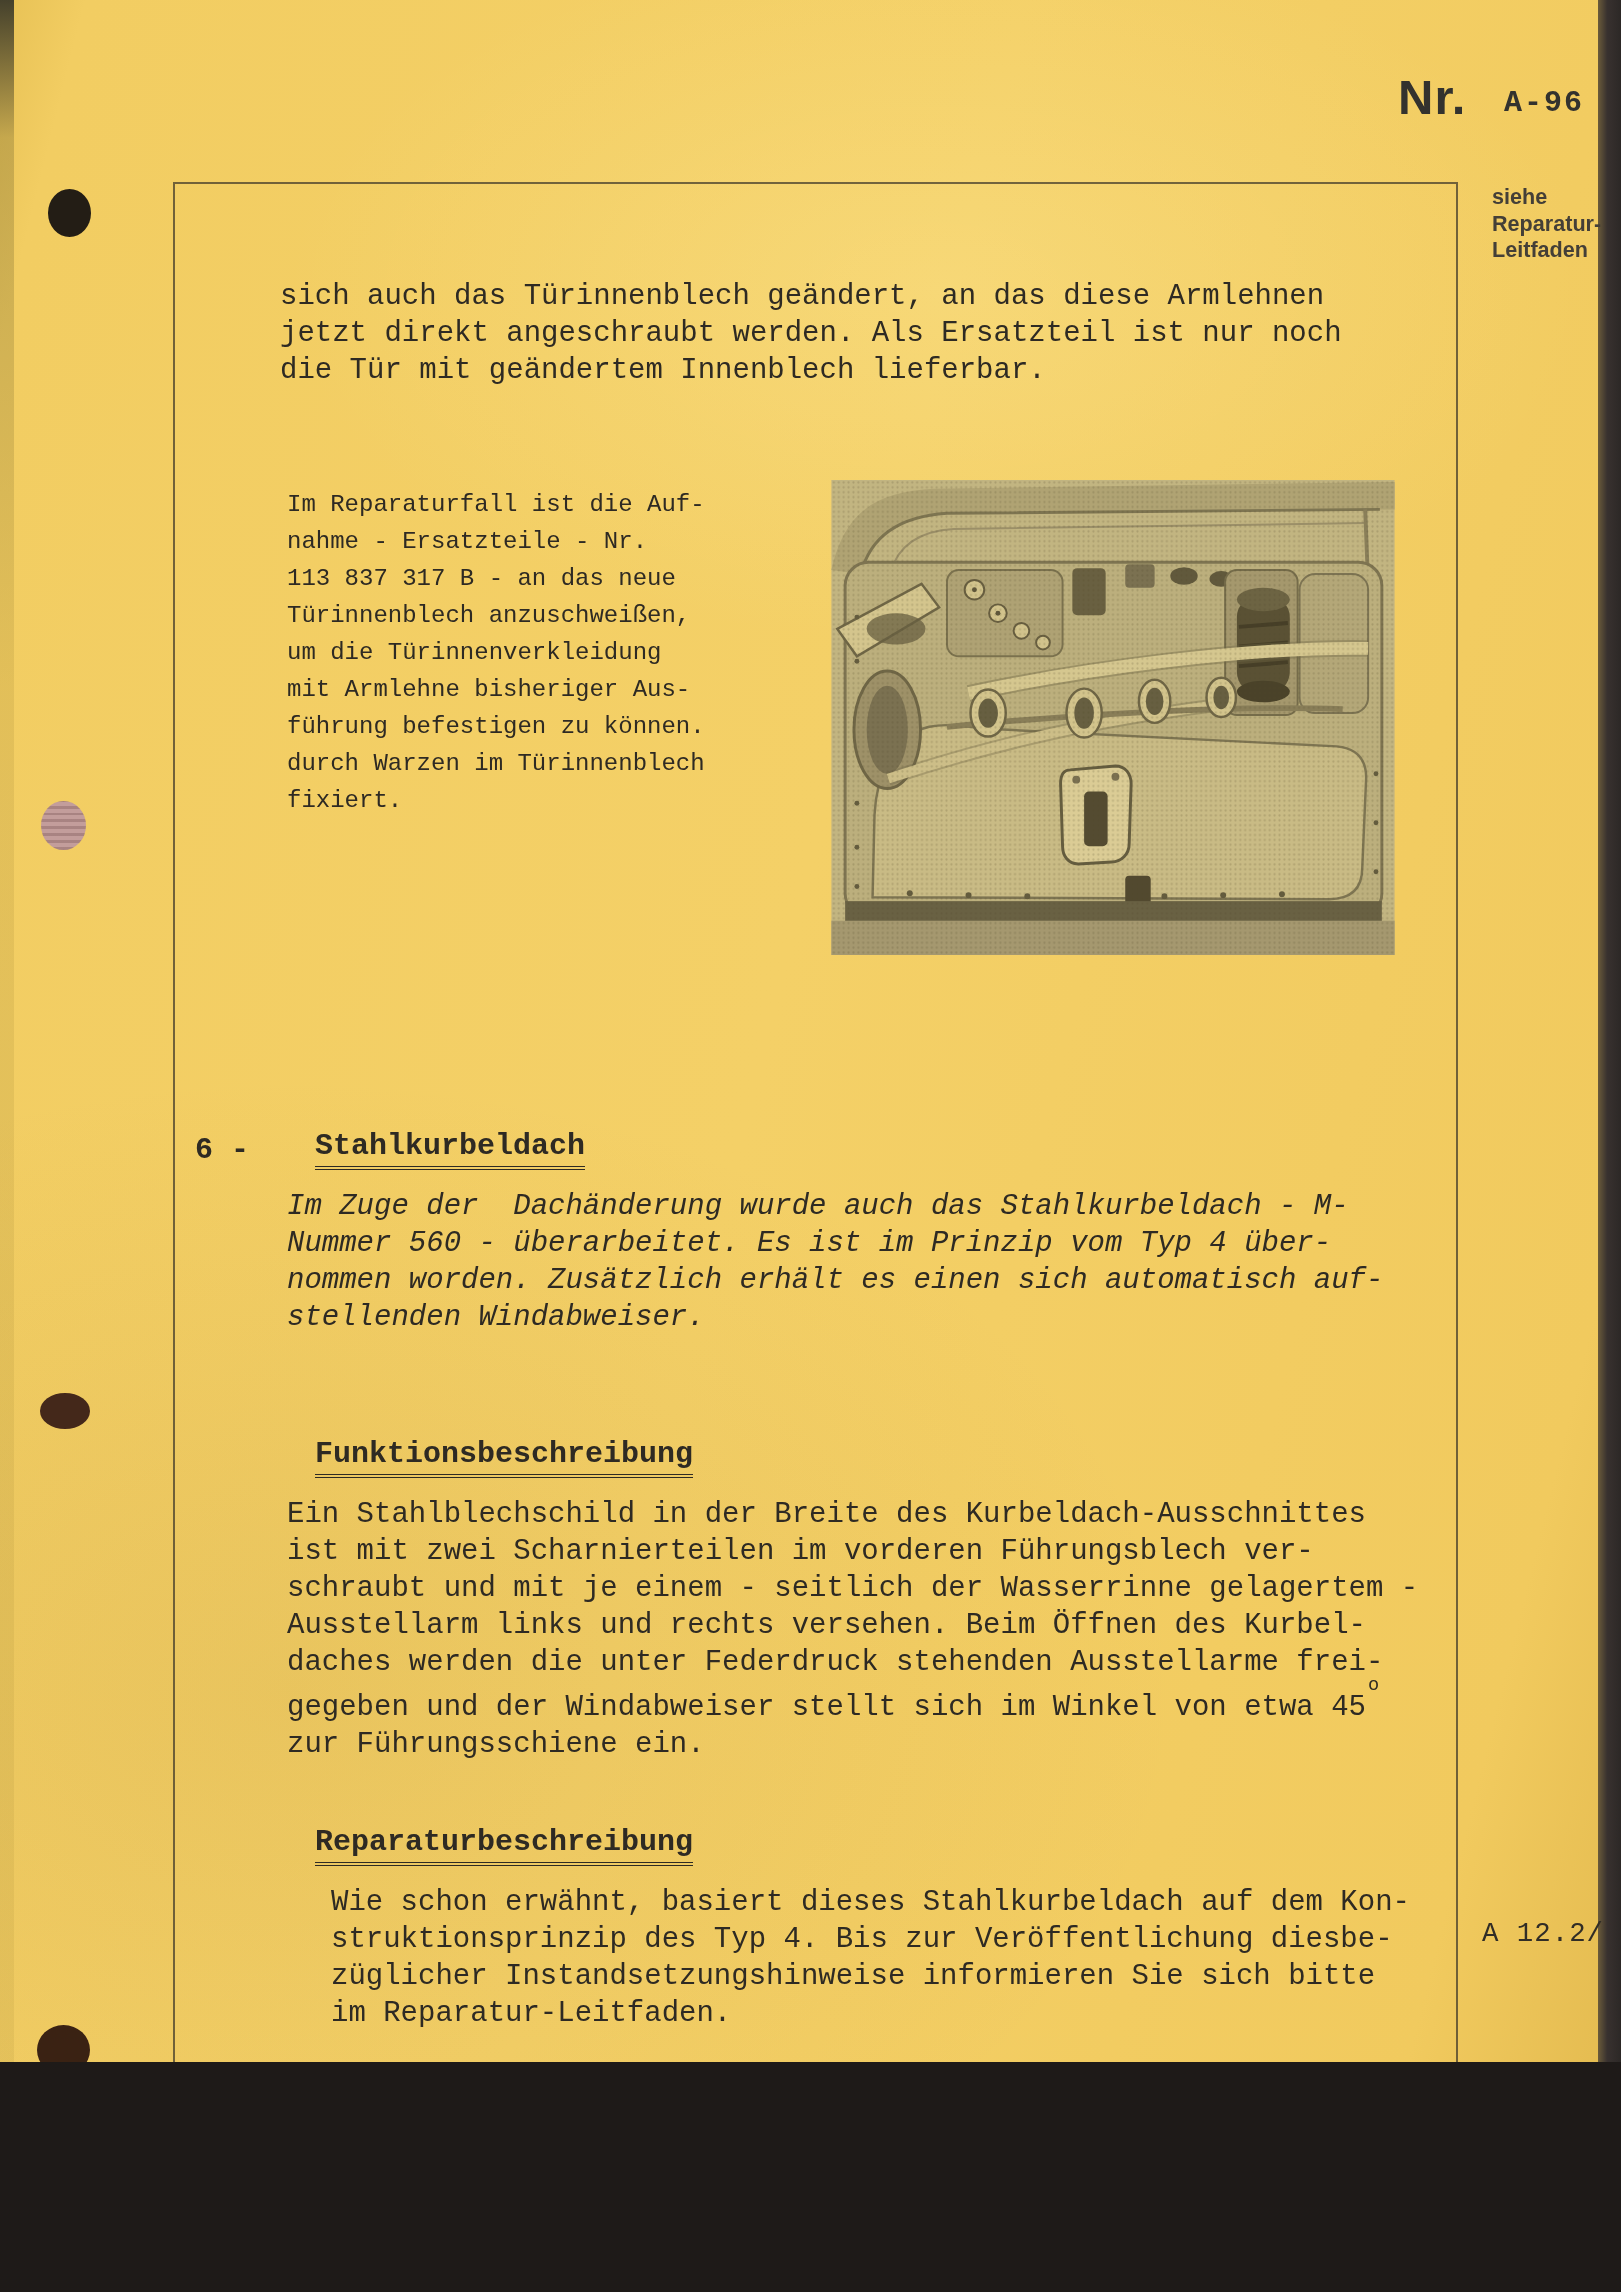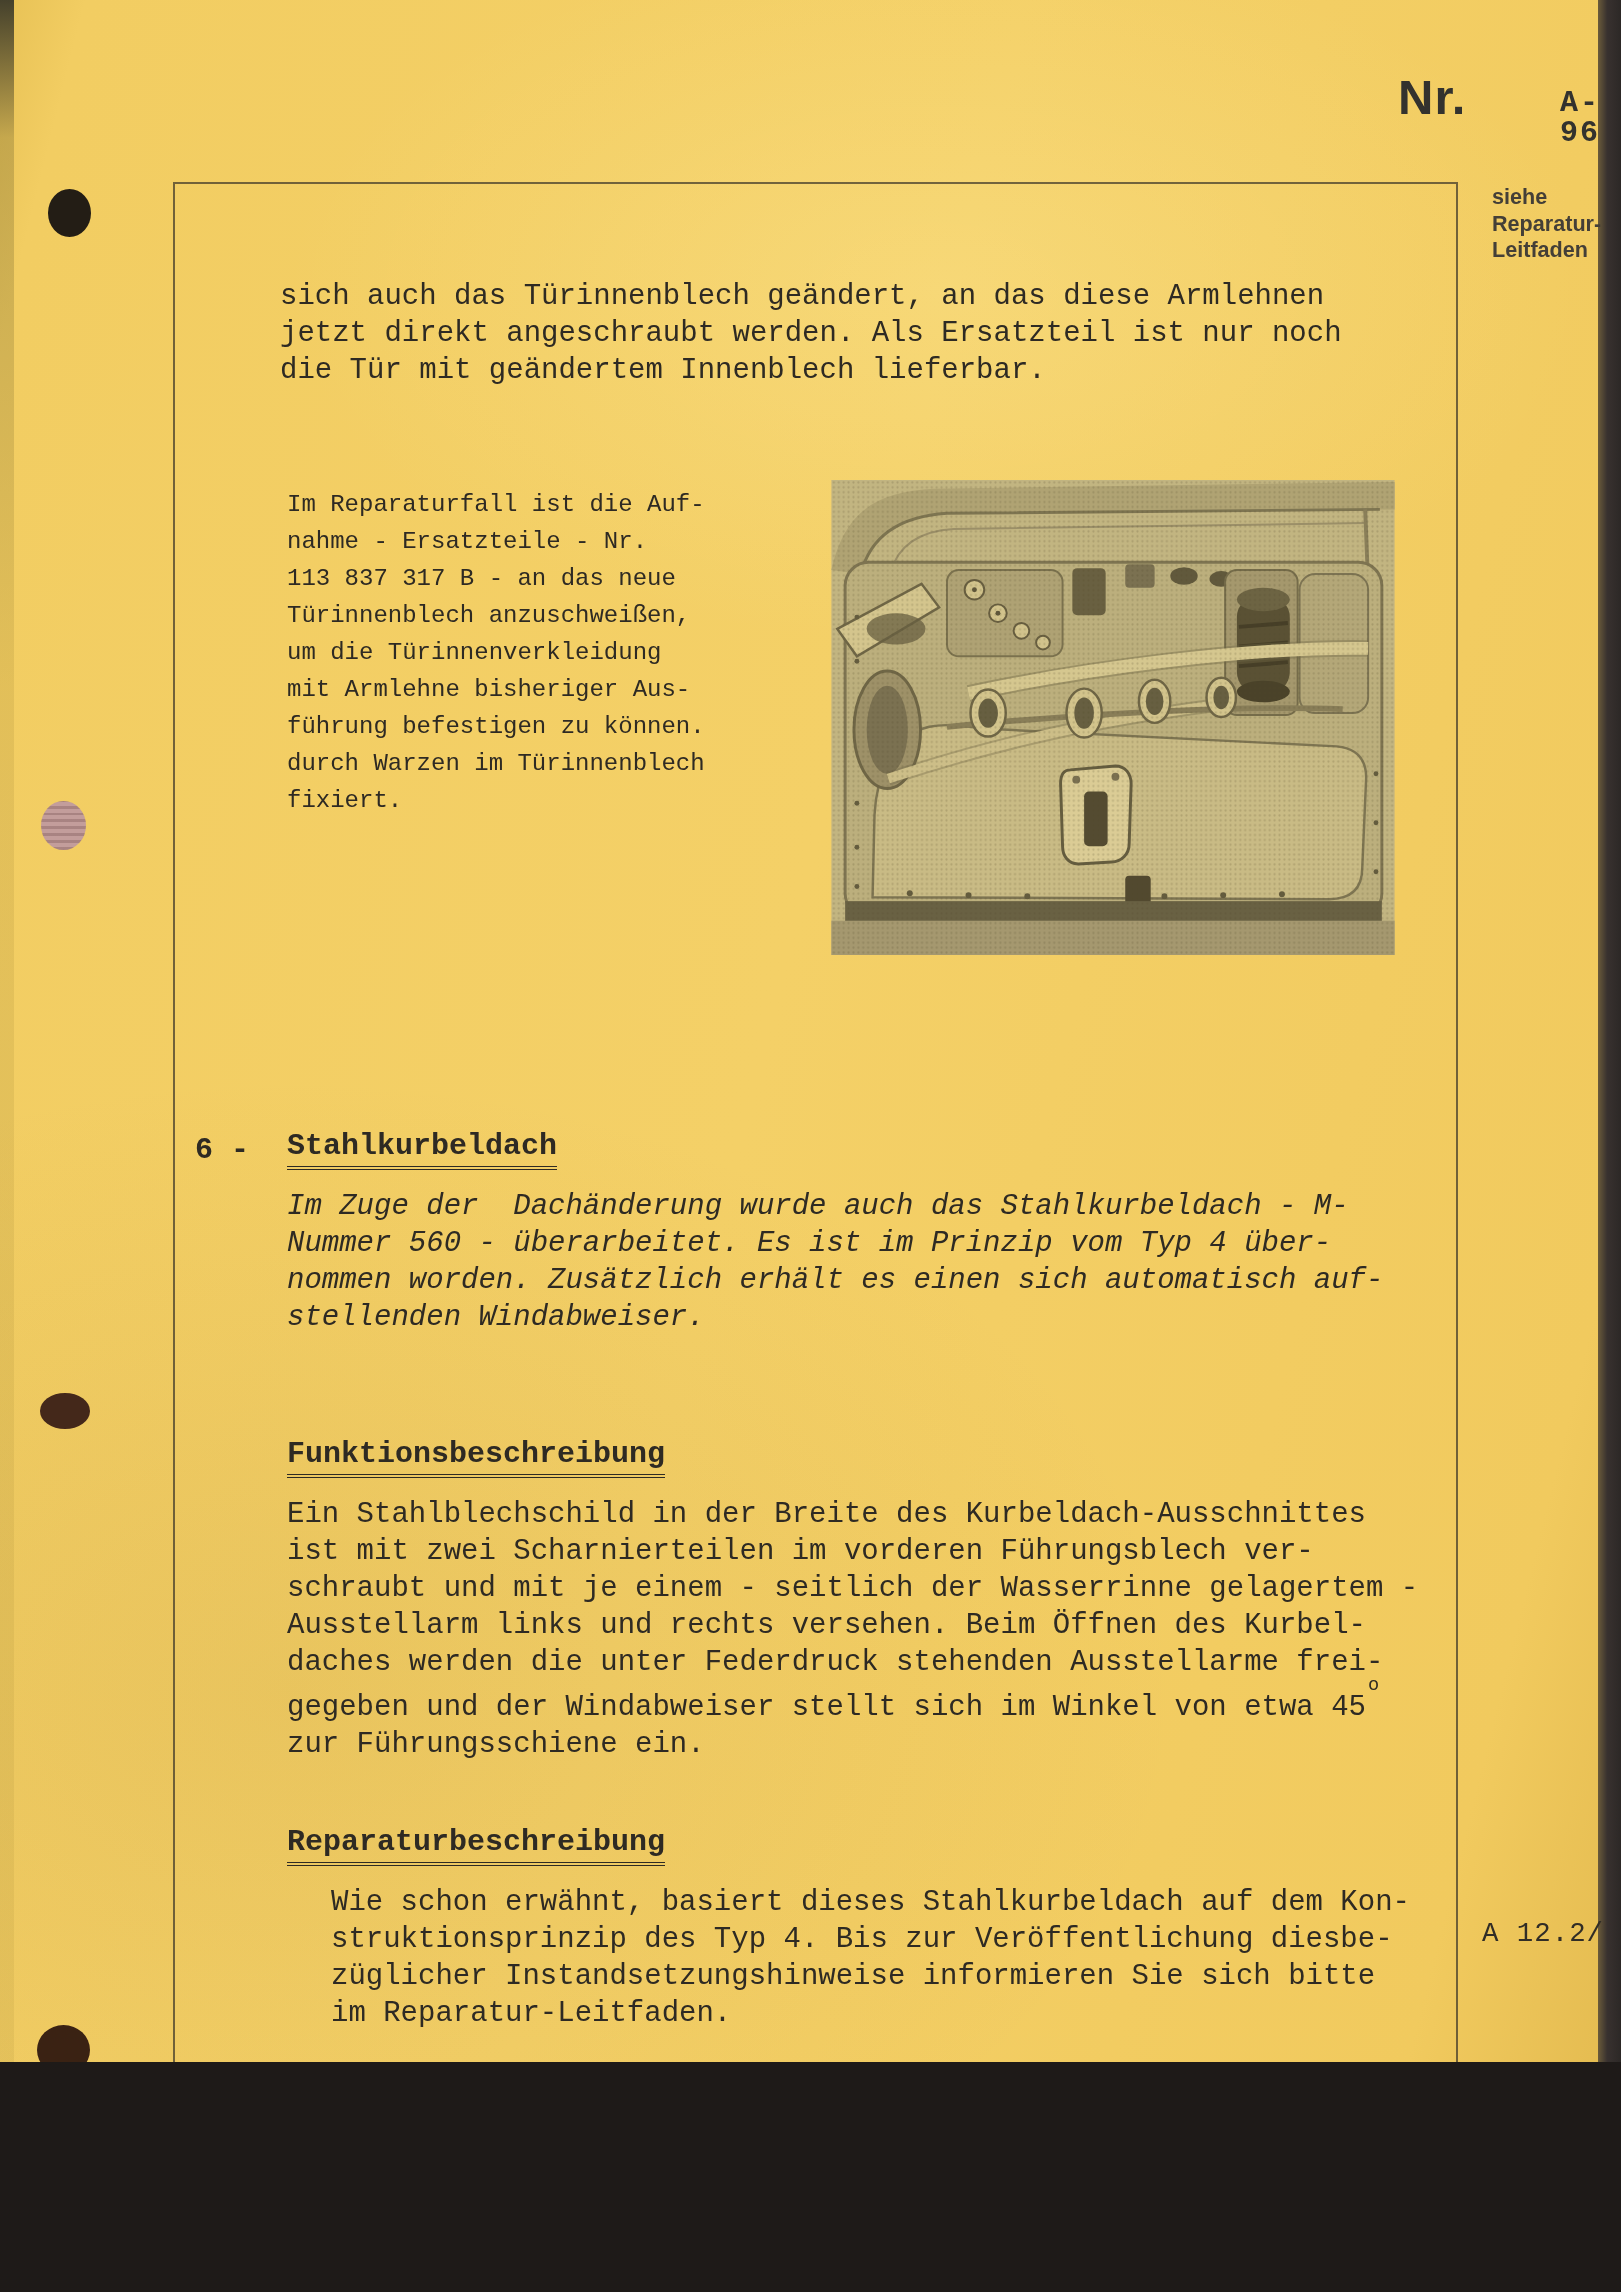--- a/index.html
+++ b/index.html
@@ -7,28 +7,28 @@
     position:relative;width:1621px;height:2062px;overflow:hidden;
     background:
       radial-gradient(ellipse 931px 510px at 58% 14%, rgba(255,236,160,0.28), rgba(255,236,160,0) 70%),
       radial-gradient(ellipse 1274px 882px at 18% 82%, rgba(140,100,25,0.10), rgba(140,100,25,0) 70%),
       linear-gradient(104deg,#e7c155 0%,#f2cd62 4%,#f4d067 48%,#f1ca5e 90%,#e4bb50 100%);
     font-family:"Liberation Mono",monospace;
   }
   .abs{position:absolute;}
   .content-box{left:173px;top:182px;width:1281px;height:1981px;border:2px solid rgba(62,56,40,.72);}
   .nr-label{left:1398px;top:73px;font:bold 49px/1 "Liberation Sans",sans-serif;color:#33322e;letter-spacing:1px;}
-  .doc-number{left:1560px;top:88px;font:bold 30px/1 "Liberation Mono",monospace;color:#33322e;letter-spacing:2px;}
+  .doc-number{left:1504px;top:88px;font:bold 30px/1 "Liberation Mono",monospace;color:#33322e;letter-spacing:2px;}
   .side-note{left:1492px;top:184px;font:bold 21.6px/26.5px "Liberation Sans",sans-serif;color:#443f37;}
   .para{color:#2e2a23;}
   .tline{white-space:pre;}
   .p-std .tline{font-size:29px;line-height:37px;}
   .p-sm  .tline{font-size:24px;line-height:37px;}
   .heading{font-size:30px;line-height:35px;font-weight:bold;color:#2e2a23;white-space:pre;}
-  .underlined{border-bottom:4.9px double #2e2a23;padding-bottom:2px;display:inline-block;}
+  .underlined{border-bottom:4.9px double #2e2a23;padding-bottom:2px;display:inline-block;margin-left:28px;}
   .deg{font-size:18.6px;position:relative;top:-13.7px;left:2px;}
   .ref-code{left:1482px;top:1918px;font-size:27.4px;color:#312d26;letter-spacing:1px;white-space:pre;}
   .page-num{left:1510px;top:2107px;font:30px/1 "Liberation Sans",sans-serif;color:#3a362f;}
   .hole{border-radius:50%;}
   .hole1{left:48px;top:189px;width:43px;height:48px;background:#231d15;}
   .hole2{left:41px;top:801px;width:45px;height:49px;background:#c39d9b;
          background-image:repeating-linear-gradient(0deg, rgba(125,88,88,.38) 0 2.9px, rgba(0,0,0,0) 2.9px 6.9px);}
   .hole3{left:40px;top:1393px;width:50px;height:36px;background:#44281a;}
   .hole4{left:37px;top:2025px;width:53px;height:50px;background:#3a2213;}
   .edge-right{right:0;top:0;width:23.5px;height:2293px;background:linear-gradient(90deg,#6b5b3a,#38312f 40%,#2c2826);}

